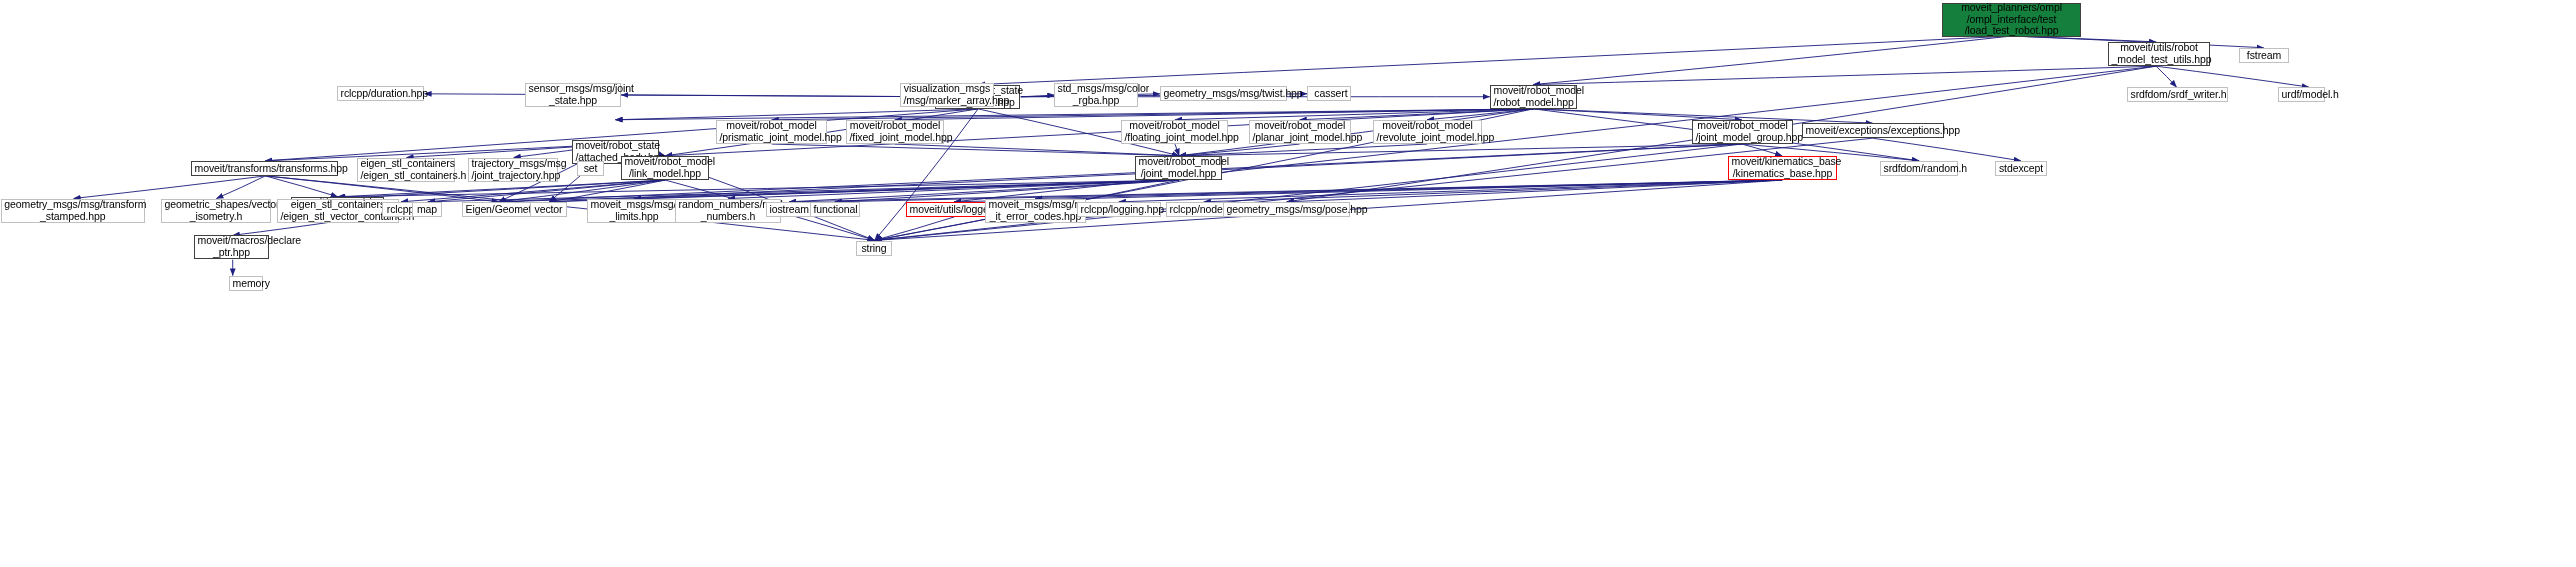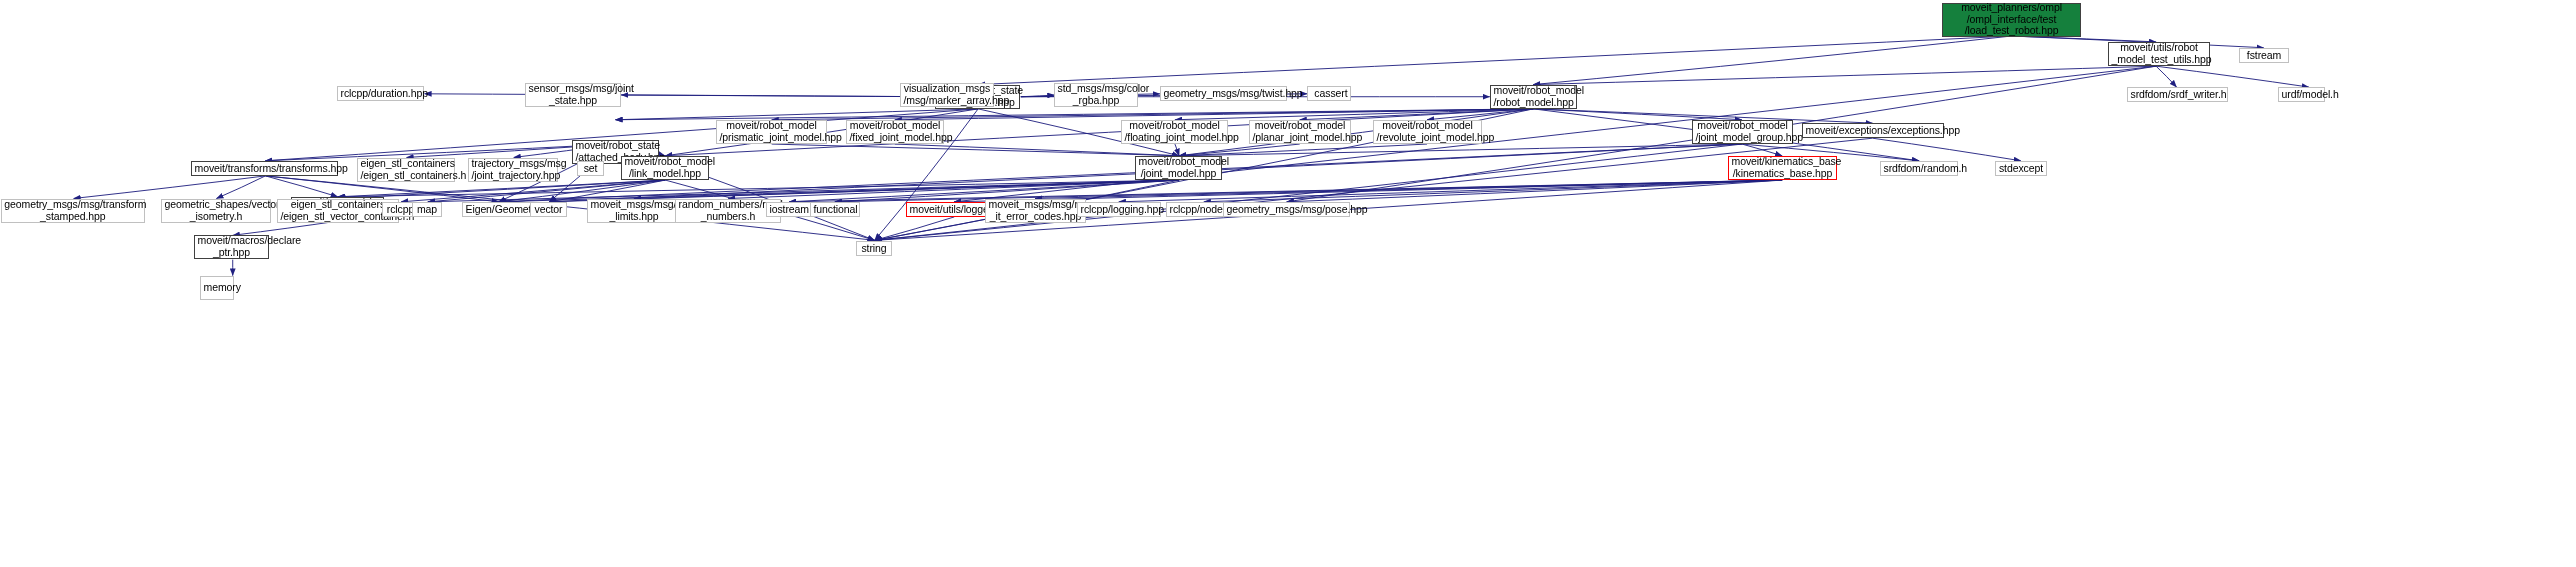--- a/index.html
+++ b/index.html
@@ -225,16 +225,16 @@
       <div class="node " style="left: 810px; top: 202px; width: 50px; height: 15px;"><span class="node-label">functional</span></div>
       <div class="node red" style="left: 906px; top: 202px; width: 96px; height: 15px;"><span class="node-label">moveit/utils/logger.hpp</span></div>
       <div class="node " style="left: 985px; top: 199px; width: 101px; height: 24px;"><span class="node-label">moveit_msgs/msg/move
 _it_error_codes.hpp</span></div>
       <div class="node " style="left: 1077px; top: 202px; width: 84px; height: 15px;"><span class="node-label">rclcpp/logging.hpp</span></div>
       <div class="node " style="left: 1166px; top: 202px; width: 75px; height: 15px;"><span class="node-label">rclcpp/node.hpp</span></div>
       <div class="node " style="left: 1223px; top: 202px; width: 127px; height: 15px;"><span class="node-label">geometry_msgs/msg/pose.hpp</span></div>
       <div class="node " style="left: 856px; top: 241px; width: 36px; height: 15px;"><span class="node-label">string</span></div>
       <div class="node bold" style="left: 194px; top: 235px; width: 75px; height: 24px;"><span class="node-label">moveit/macros/declare
 _ptr.hpp</span></div>
-      <div class="node " style="left: 200px; top: 276px; width: 34px; height: 24px;"><span class="node-label">memory</span></div>
+      <div class="node " style="left: 229px; top: 276px; width: 34px; height: 15px;"><span class="node-label">memory</span></div>
     </div>
 </div>
 
 
 </body></html>

